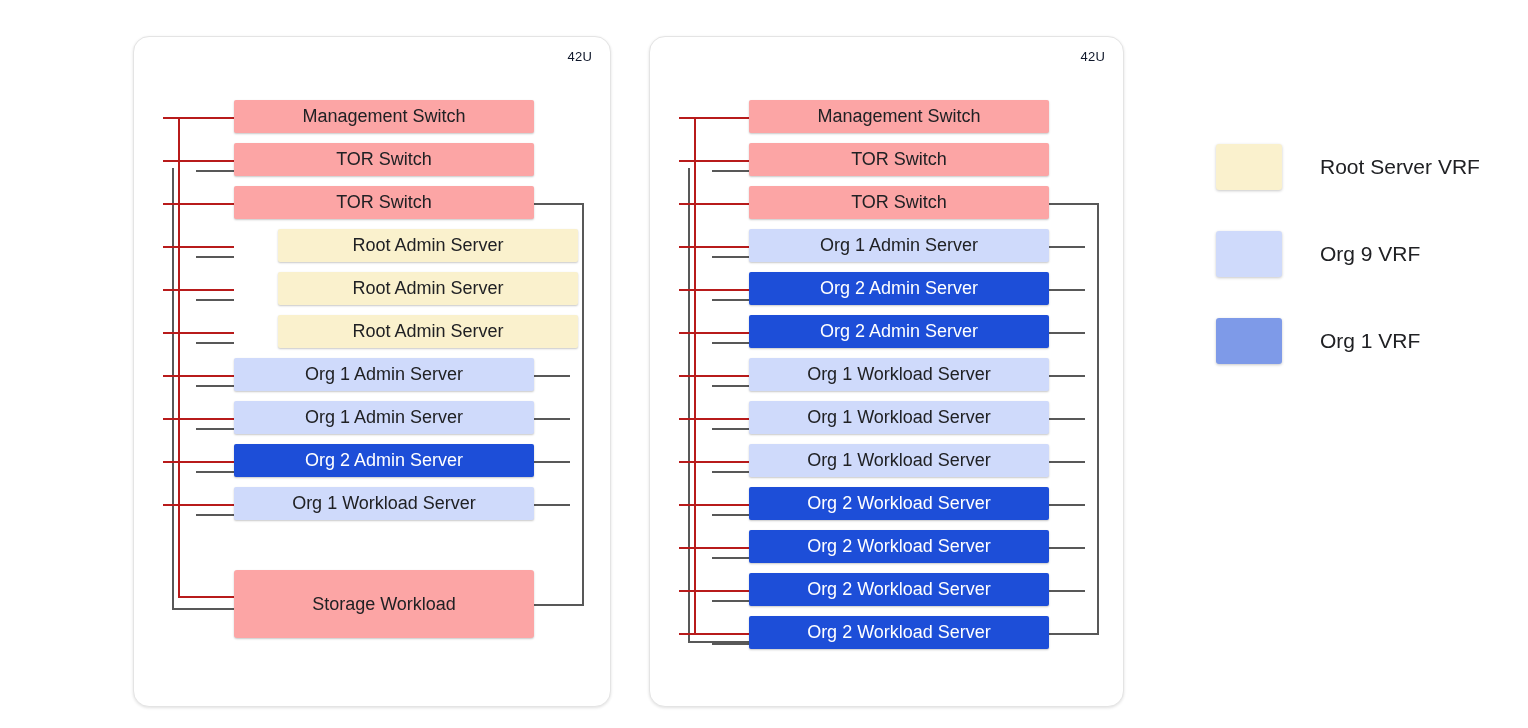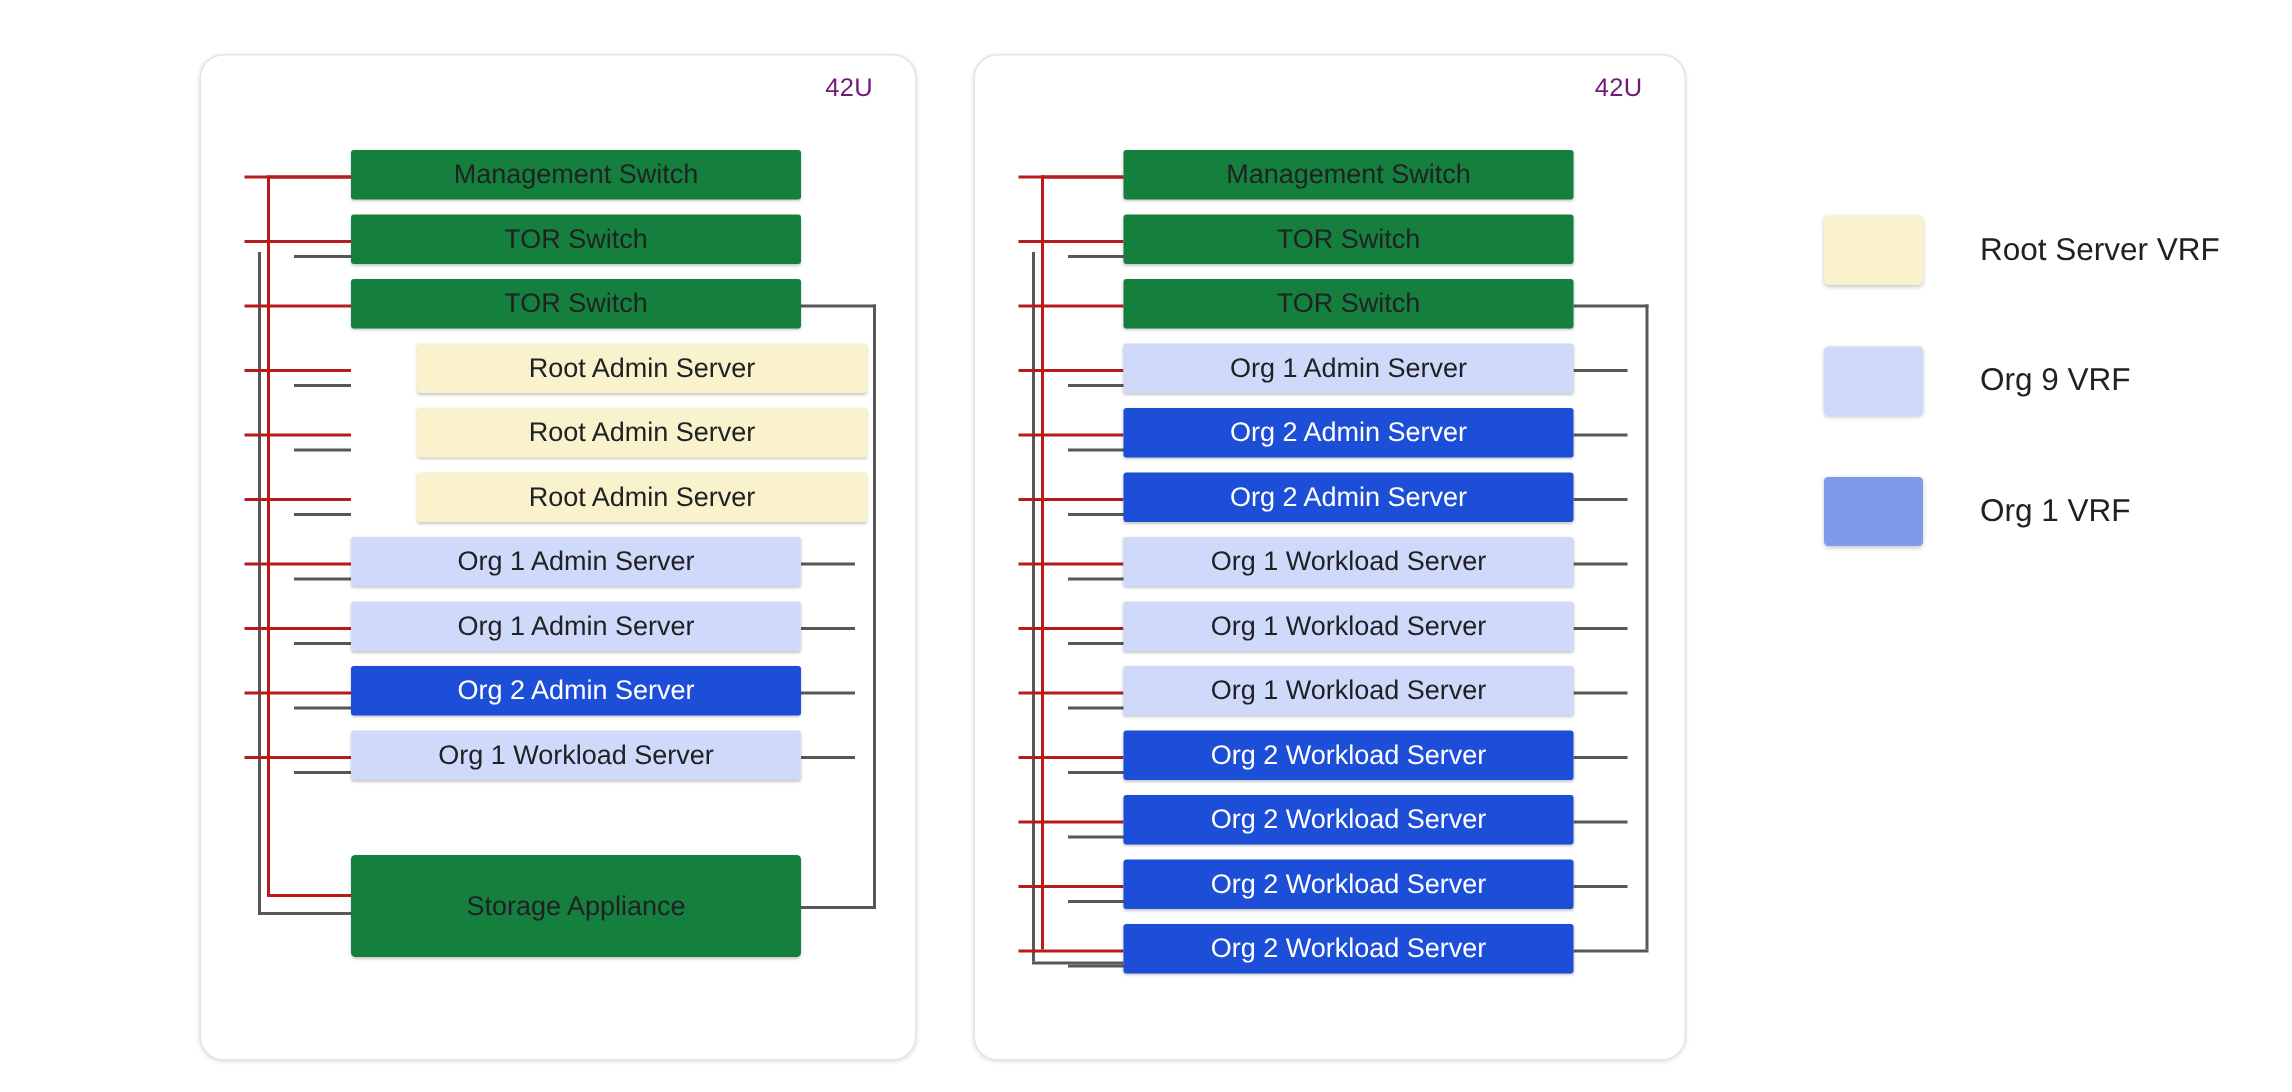--- a/index.html
+++ b/index.html
@@ -17,41 +17,41 @@
   .rack{
     position:absolute;
     background:#ffffff;
     border:1px solid #e4e4e4;
     border-radius:16px;
     box-shadow:0 1px 3px rgba(0,0,0,.12);
     box-sizing:border-box;
   }
   .rack-cap{
     position:absolute;
-    right:28px;top:12px;
-    font-size:17px;
-    color:#701a75;
+    right:18px;top:12px;
+    font-size:13px;
+    color:#0f172a;
     letter-spacing:.2px;
     white-space:nowrap;
   }
 
   
   .dev{
     position:absolute;
     box-sizing:border-box;
     display:flex;
     align-items:center;
     justify-content:center;
     font-size:18px;
     border-radius:2px;
     box-shadow:0 1px 2px rgba(0,0,0,.22);
     white-space:nowrap;
     overflow:hidden;
   }
-  .dev.t-gray  {background:#15803d;color:#202124;}
+  .dev.t-gray  {background:#fca5a5;color:#202124;}
   .dev.t-root  {background:#faf1cd;color:#202124;margin-left:44px;}
   .dev.t-org1  {background:#cfdafb;color:#202124;}
   .dev.t-org2  {background:#1d4ed8;color:#ffffff;}
 
   
   .wire{position:absolute;}
   .w-red   {background:#b81b1b;}
   .w-gray  {background:#585858;}
   .hline{height:2px;}
   .vline{width:2px;}
@@ -135,21 +135,21 @@
       <span>Org 2 Admin Server</span>
     </div>
     <div class="wire w-red hline" style="left: 163px; top: 503.5px; width: 71px;"></div>
     <div class="wire w-gray hline" style="left: 196px; top: 513.5px; width: 38px;"></div>
     <div class="wire w-gray hline" style="left: 534px; top: 503.5px; width: 36px;"></div>
     <div class="dev t-org1" style="left: 234px; top: 487px; width: 300px; height: 33px;">
       <span>Org 1 Workload Server</span>
     </div>
     <div class="wire w-red hline" style="left: 178px; top: 596px; width: 56px;"></div>
     <div class="dev t-gray" style="left: 234px; top: 570px; width: 300px; height: 68px; border-radius: 3px;">
-      <span>Storage Appliance</span>
+      <span>Storage Workload</span>
     </div>
     <div class="rack" style="left: 649px; top: 36px; width: 475px; height: 671px;">
       <div class="rack-cap">42U</div>
     </div>
     <div class="wire w-red vline" style="left: 694px; top: 116.5px; height: 516px;"></div>
     <div class="wire w-gray vline" style="left: 688px; top: 167.5px; height: 473px;"></div>
     <div class="wire w-gray hline" style="left: 688px; top: 640.5px; width: 61px;"></div>
     <div class="wire w-red hline" style="left: 694px; top: 116.5px; width: 55px;"></div>
     <div class="wire w-gray vline" style="left: 1097px; top: 202.5px; height: 430px;"></div>
     <div class="wire w-gray hline" style="left: 1049px; top: 202.5px; width: 50px;"></div>

